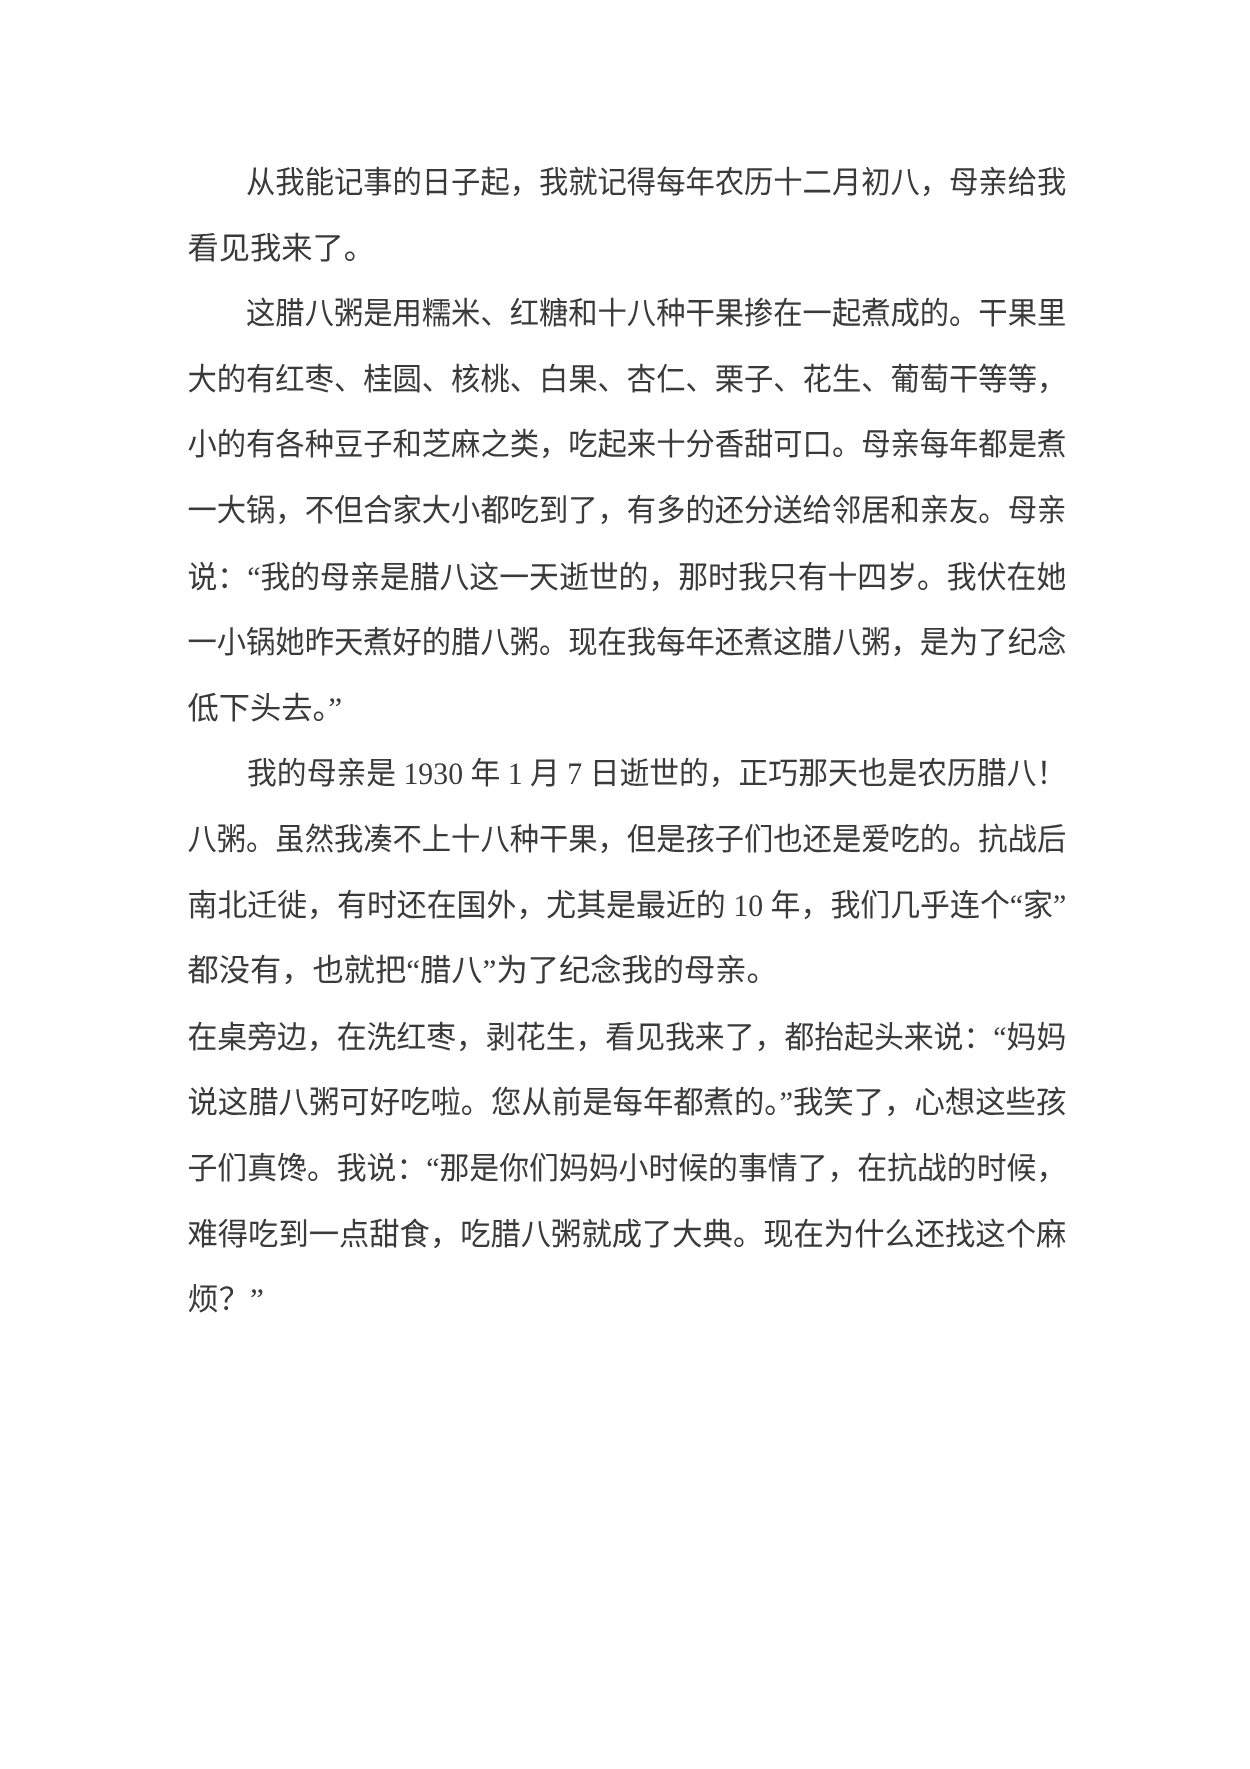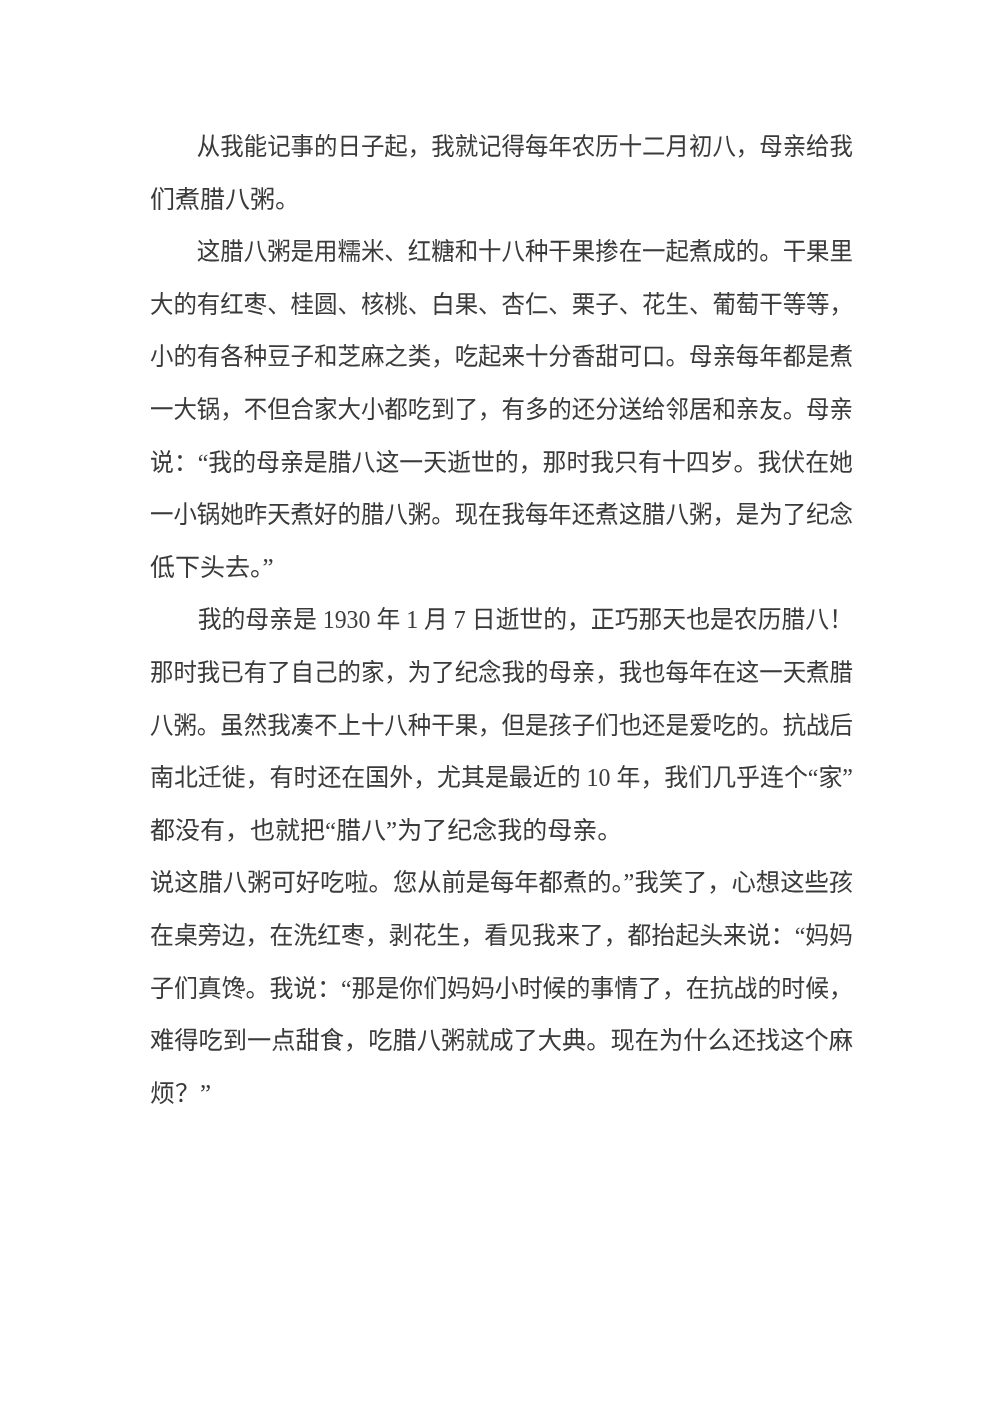--- a/index.html
+++ b/index.html
@@ -44,41 +44,40 @@
   }
 </style>
 </head>
 <body>
 
 <div class="page">
 
   <div>
       <div class="para">
         <div class="line"><span class="fit" style="transform: scaleX(0.937314);">　　从我能记事的日子起，我就记得每年农历十二月初八，母亲给我</span></div>
-        <div class="line"><span class="fit">们煮腊八粥。</span></div>
+        <div class="line"><span class="fit">看见我来了。</span></div>
       </div>
       <div class="para">
         <div class="line"><span class="fit" style="transform: scaleX(0.937314);">　　这腊八粥是用糯米、红糖和十八种干果掺在一起煮成的。干果里</span></div>
         <div class="line"><span class="fit" style="transform: scaleX(0.937314);">大的有红枣、桂圆、核桃、白果、杏仁、栗子、花生、葡萄干等等，</span></div>
         <div class="line"><span class="fit" style="transform: scaleX(0.937314);">小的有各种豆子和芝麻之类，吃起来十分香甜可口。母亲每年都是煮</span></div>
         <div class="line"><span class="fit" style="transform: scaleX(0.937314);">一大锅，不但合家大小都吃到了，有多的还分送给邻居和亲友。母亲</span></div>
         <div class="line"><span class="fit" style="transform: scaleX(0.955021);">说：“我的母亲是腊八这一天逝世的，那时我只有十四岁。我伏在她</span></div>
         <div class="line"><span class="fit" style="transform: scaleX(0.937314);">一小锅她昨天煮好的腊八粥。现在我每年还煮这腊八粥，是为了纪念</span></div>
         <div class="line"><span class="fit">低下头去。”</span></div>
       </div>
       <div class="para">
         <div class="line"><span class="fit" style="transform: scaleX(0.9532);">　　我的母亲是 1930 年 1 月 7 日逝世的，正巧那天也是农历腊八！</span></div>
-        <div class="line"><span class="fit" style="transform: scaleX(0.937314);">那时我已有了自己的家，为了纪念我的母亲，我也每年在这一天煮腊</span></div>
         <div class="line"><span class="fit" style="transform: scaleX(0.937314);">八粥。虽然我凑不上十八种干果，但是孩子们也还是爱吃的。抗战后</span></div>
         <div class="line"><span class="fit" style="transform: scaleX(0.956849);">南北迁徙，有时还在国外，尤其是最近的 10 年，我们几乎连个“家”</span></div>
         <div class="line"><span class="fit">都没有，也就把“腊八”为了纪念我的母亲。</span></div>
       </div>
       <div class="para">
+        <div class="line"><span class="fit" style="transform: scaleX(0.955021);">在桌旁边，在洗红枣，剥花生，看见我来了，都抬起头来说：“妈妈</span></div>
         <div class="line"><span class="fit" style="transform: scaleX(0.971519);">说这腊八粥可好吃啦。您从前是每年都煮的。”我笑了，心想这些孩</span></div>
-        <div class="line"><span class="fit" style="transform: scaleX(0.955021);">在桌旁边，在洗红枣，剥花生，看见我来了，都抬起头来说：“妈妈</span></div>
         <div class="line"><span class="fit" style="transform: scaleX(0.955021);">子们真馋。我说：“那是你们妈妈小时候的事情了，在抗战的时候，</span></div>
         <div class="line"><span class="fit" style="transform: scaleX(0.969634);">难得吃到一点甜食，吃腊八粥就成了大典。现在为什么还找这个麻</span></div>
         <div class="line"><span class="fit">烦？”</span></div>
       </div>
     </div>
 
 
 </div>
 
 </body></html>

